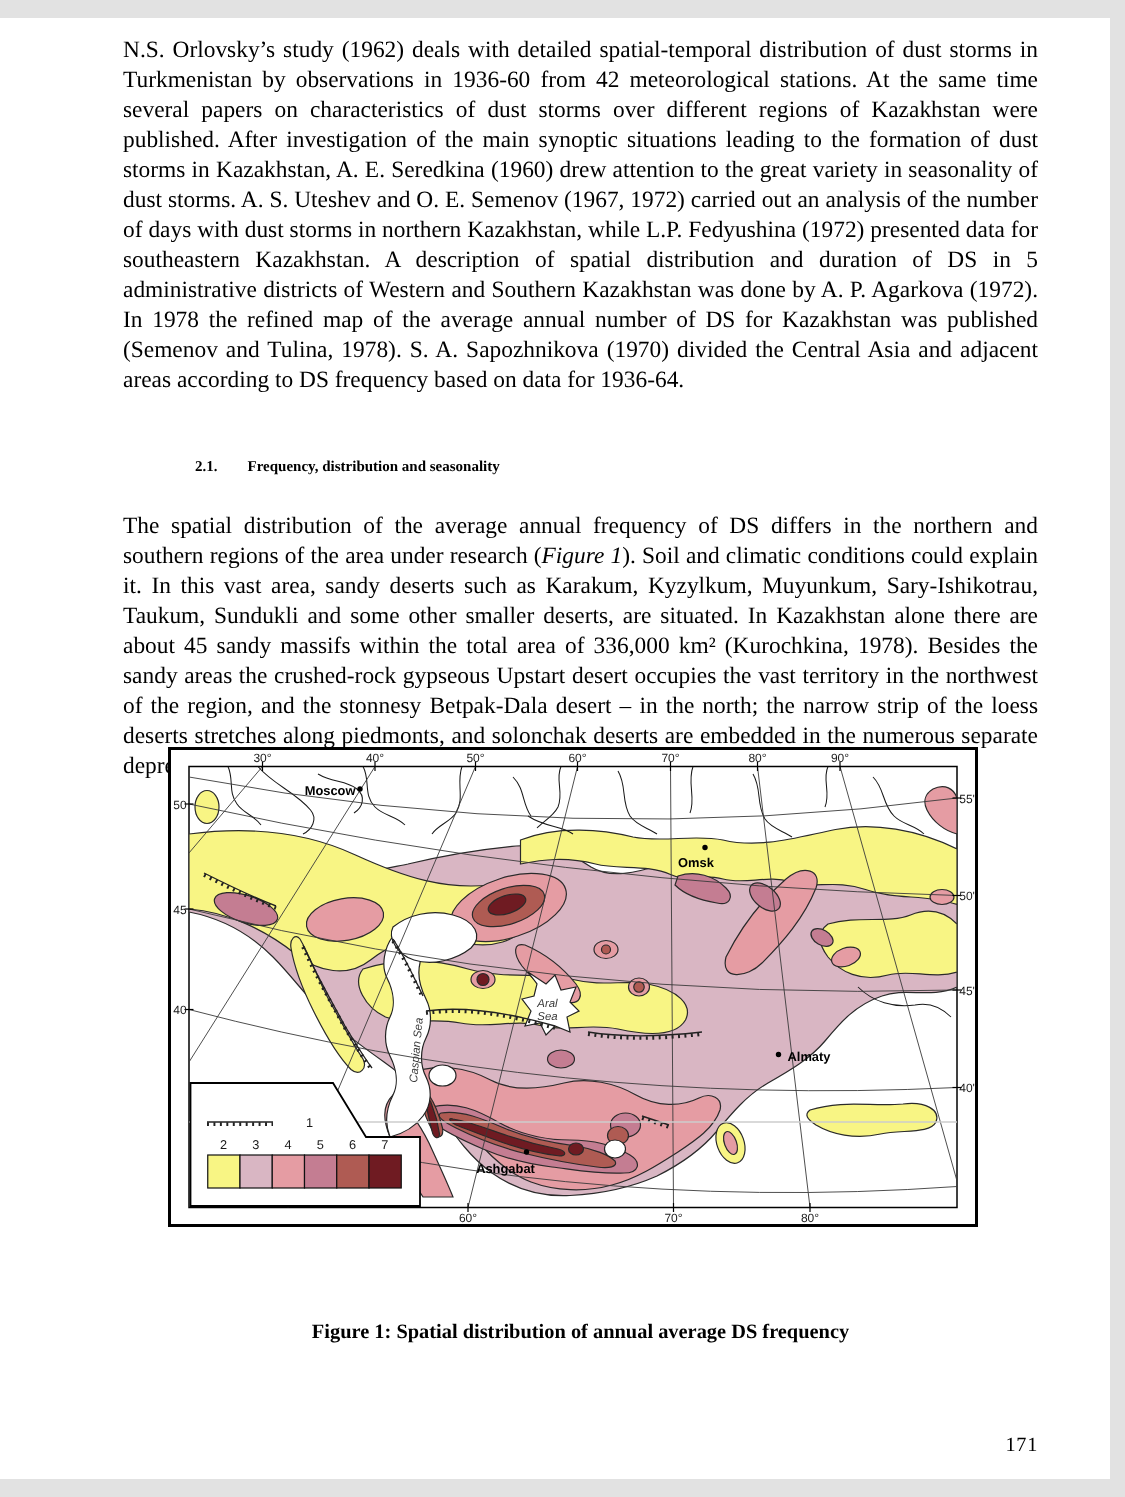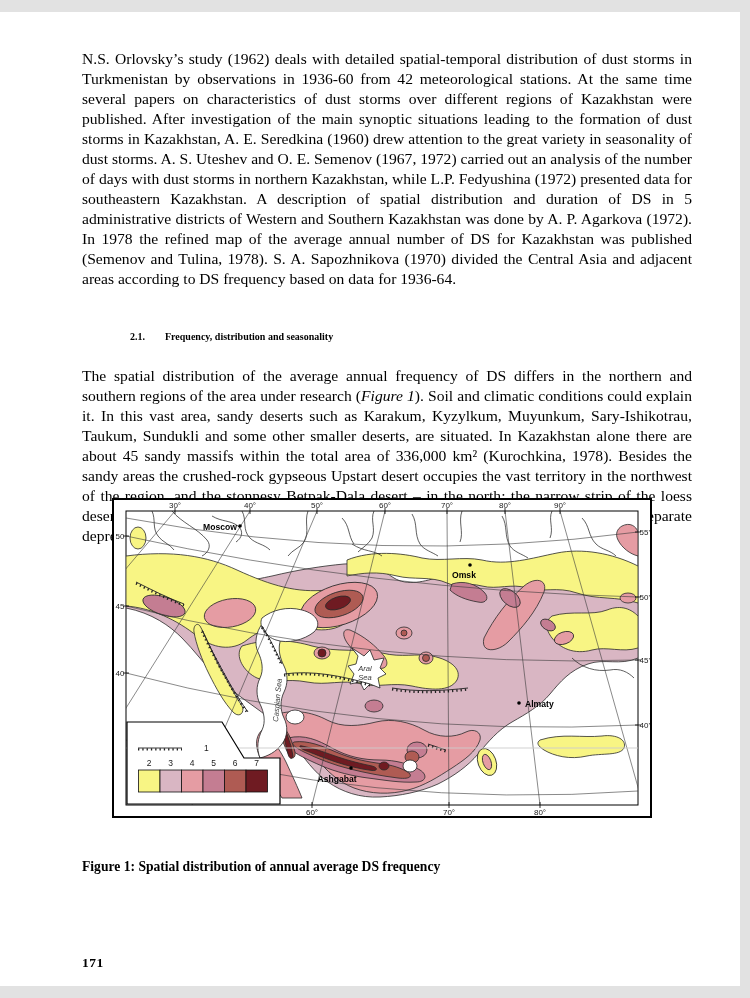--- a/index.html
+++ b/index.html
@@ -1,25 +1,25 @@
 <!DOCTYPE html>
 <html><head>
 <meta charset="utf-8">
 <style>
   html,body{margin:0;padding:0}
   body{width:750px;height:998px;position:relative;background:#e2e2e2;font-family:"Liberation Serif",serif}
   .page{position:absolute;left:0;top:12px;width:740px;height:974px;background:#ffffff;overflow:hidden}
-  .textcol{position:absolute;left:82px;top:37px;width:610px}
+  .textcol{position:absolute;left:82px;top:12px;width:610px}
   .para{font-size:15.6px;line-height:20px;text-align:justify;color:#000;margin:0}
   .heading{margin:38px 0 0 48px;font-weight:bold;font-size:10px;line-height:20px}
   .heading .hnum{display:inline-block;width:35px}
   .para2{margin-top:19px}
   .figwrap{position:absolute;left:112px;top:486px;width:540px;height:320px}
-  .caption{position:absolute;left:82px;top:847px;width:610px;text-align:left;font-weight:bold;font-size:13.6px}
-  .pagenum{position:absolute;left:82px;top:943px;width:610px;text-align:left;font-weight:bold;font-size:13.5px;letter-spacing:.5px}
+  .caption{position:absolute;left:82px;top:868px;width:610px;text-align:center;font-weight:bold;font-size:13.6px}
+  .pagenum{position:absolute;left:82px;top:943px;width:610px;text-align:right;font-weight:normal;font-size:13.5px;letter-spacing:.5px}
   .fig-ref{font-style:italic}
   svg text{font-family:"Liberation Sans",sans-serif}
   .axlab{font-size:8px;fill:#1a1a1a}
   .citylab{font-size:8.6px;font-weight:bold;fill:#000}
   .sealab{font-size:7.6px;font-style:italic;fill:#3a3a3a}
   .leglab{font-size:8.5px;fill:#1a1a1a}
 </style>
 </head>
 <body>
 

